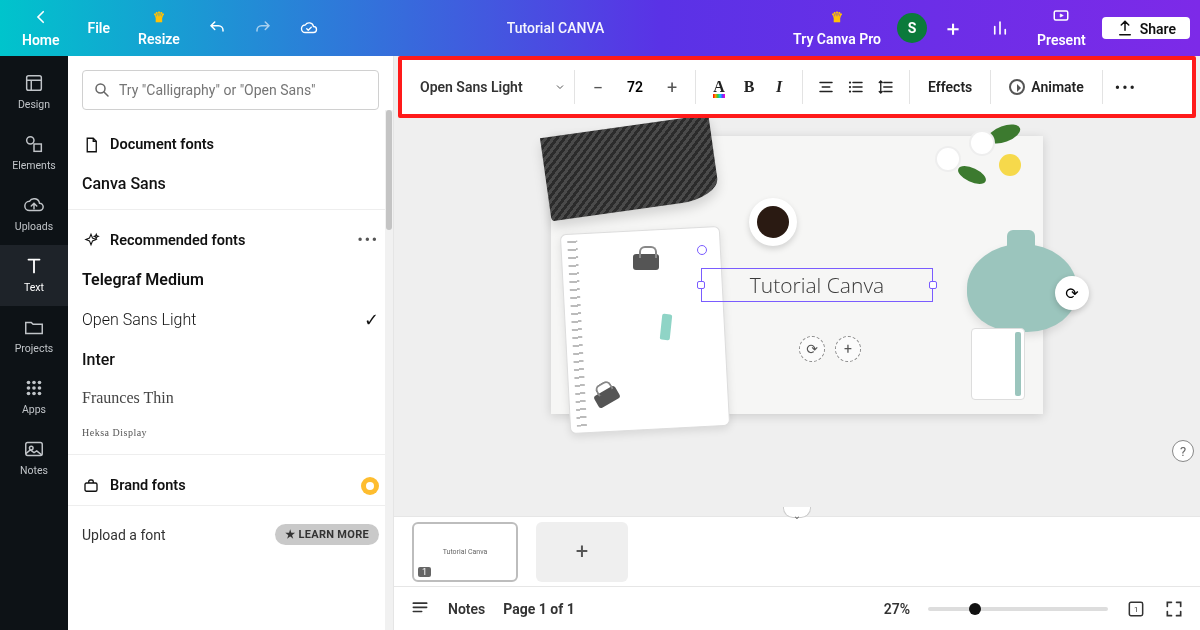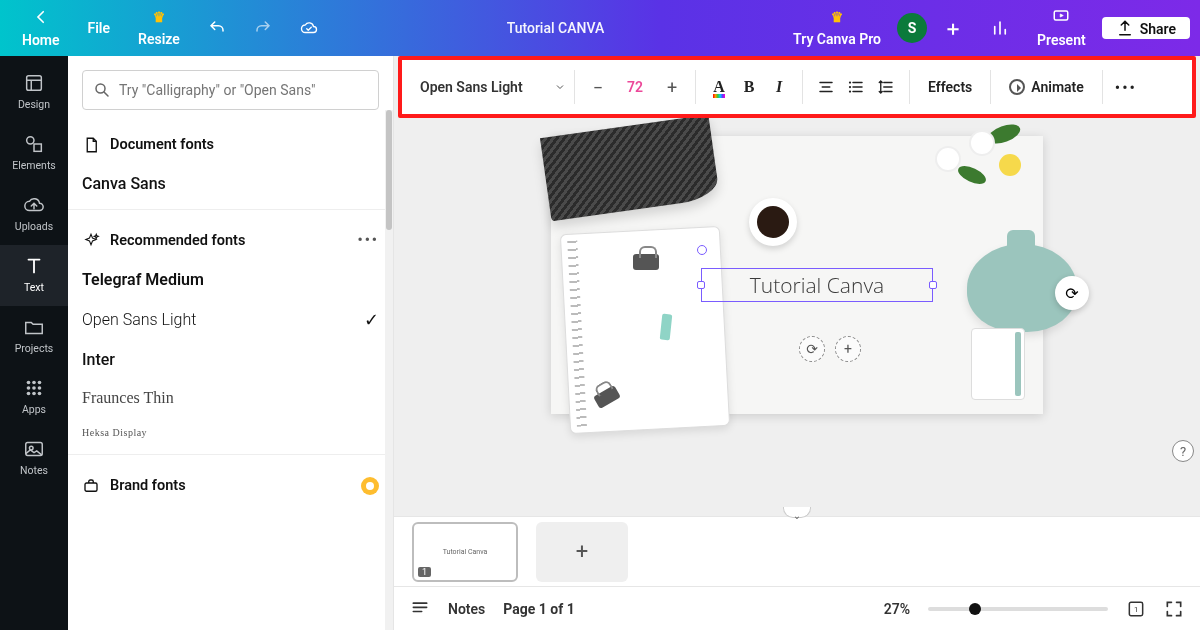--- a/index.html
+++ b/index.html
@@ -54,21 +54,21 @@
 
 
 .editor { flex:1; display:flex; flex-direction:column; background:#efefef; min-width:0; }
 .toolbar-wrap { background:#fff; padding:6px 6px; border:4px solid #ff1a1a; border-radius:2px; margin: 0 4px; }
 .toolbar { height:42px; display:flex; align-items:center; gap:0; }
 .tgroup { display:flex; align-items:center; height:34px; border-left:1px solid #e3e3e3; padding:0 8px;}
 .tgroup:first-child{border-left:0;}
 .fontsel { width:150px; display:flex;align-items:center; gap:6px; color:#333; font-size:14px; font-weight:600; padding-left:4px;}
 .fontsel .chev{ margin-left:auto; }
 .stepbtn { width:30px; text-align:center; color:#555; font-size:18px; cursor:pointer;}
-.sizefield { width:44px; text-align:center; font-size:14px; color:#ec4899; font-weight:600;}
+.sizefield { width:44px; text-align:center; font-size:14px; color:#000000; font-weight:600;}
 .tbtn { width:30px; height:30px; display:flex;align-items:center;justify-content:center; color:#222; cursor:pointer; border-radius:4px;}
 .tbtn svg{width:18px;height:18px;}
 .textbtn { padding:0 10px; font-size:14px; font-weight:600; color:#222; cursor:pointer;}
 .colorA { position:relative; font-weight:700; font-size:16px; font-family: Georgia, serif;}
 .colorA .bar{ position:absolute; left:0; right:0; bottom:-2px; height:4px; background:linear-gradient(90deg,#ff0000,#ff9900,#33cc33,#00ccff,#6633ff,#ff00cc);}
 .animate { display:flex;align-items:center; gap:6px;}
 .animate .circ{ width:16px;height:16px;border:2px solid #555;border-radius:50%; position:relative;}
 .animate .circ::after{content:"";position:absolute;right:-2px;top:3px;border:4px solid transparent;border-left-color:#555;}
 
 .canvas-area { flex:1; position:relative; overflow:hidden; }
@@ -294,20 +294,24 @@
 
       <div class="sec-head">
         <svg width="18" height="18" viewBox="0 0 24 24">
             <rect x="4" y="8" width="16" height="11" rx="2" fill="none" stroke="#111" stroke-width="1.8"></rect>
             <path d="M9 8V6a2 2 0 012-2h2a2 2 0 012 2v2" fill="none" stroke="#111" stroke-width="1.8"></path>
           </svg>
         <span>Brand fonts</span>
         <span class="brand-badge"></span>
       </div>
 
+      <div class="upload-row">
+        <span>Upload a font</span>
+        <span class="learn">★ <span>LEARN MORE</span></span>
+      </div>
 
       <div class="panel-scroll">
           <div class="thumb"></div>
         </div>
     </div>
 
     <div class="editor">
 
       <div class="toolbar-wrap">
         <div class="toolbar">

